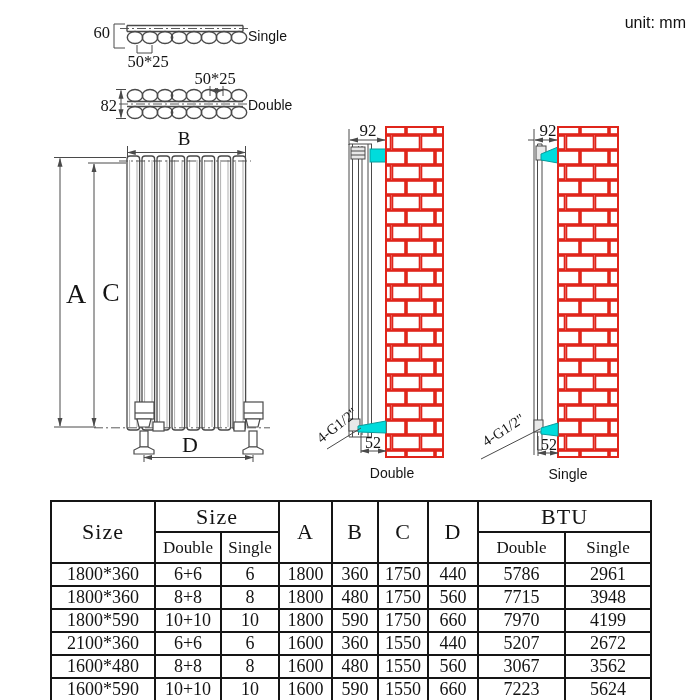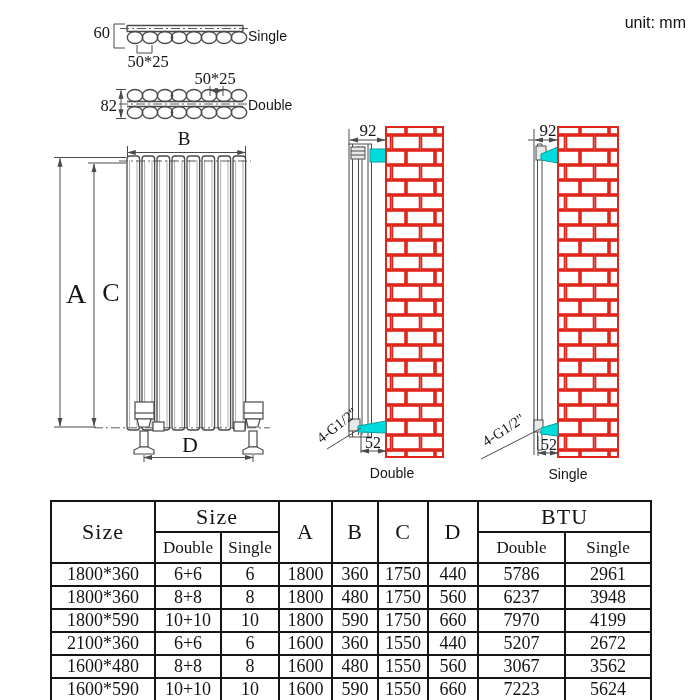--- a/index.html
+++ b/index.html
@@ -274,21 +274,21 @@
         <td>2961</td>
       </tr>
       <tr>
         <td>1800*360</td>
         <td>8+8</td>
         <td>8</td>
         <td>1800</td>
         <td>480</td>
         <td>1750</td>
         <td>560</td>
-        <td>6237</td>
+        <td>7715</td>
         <td>3948</td>
       </tr>
       <tr>
         <td>1800*590</td>
         <td>10+10</td>
         <td>10</td>
         <td>1800</td>
         <td>590</td>
         <td>1750</td>
         <td>660</td>

